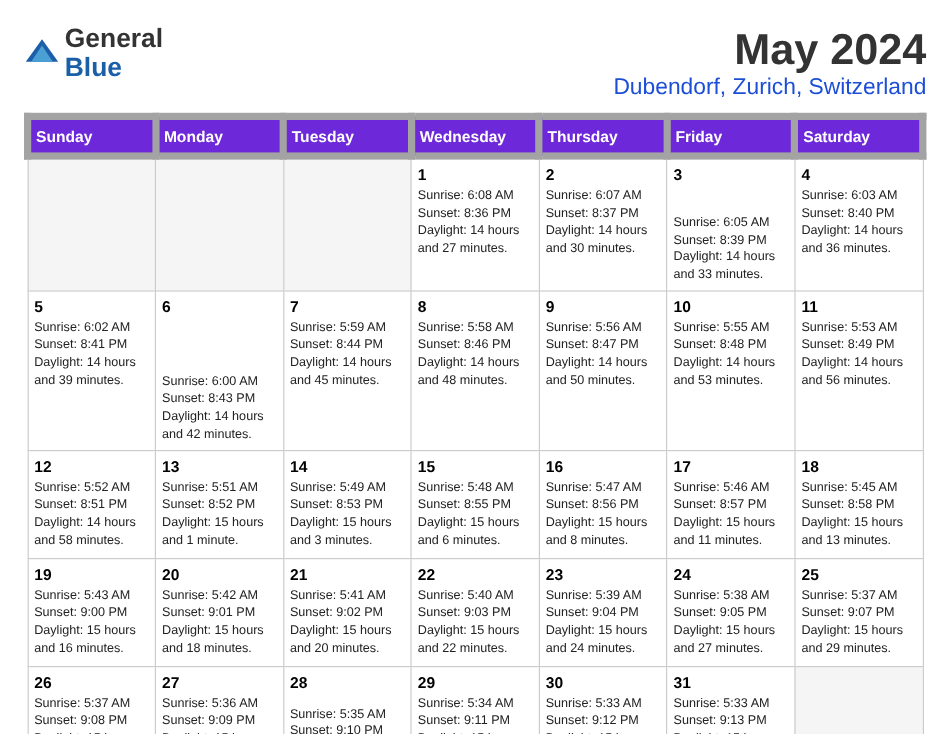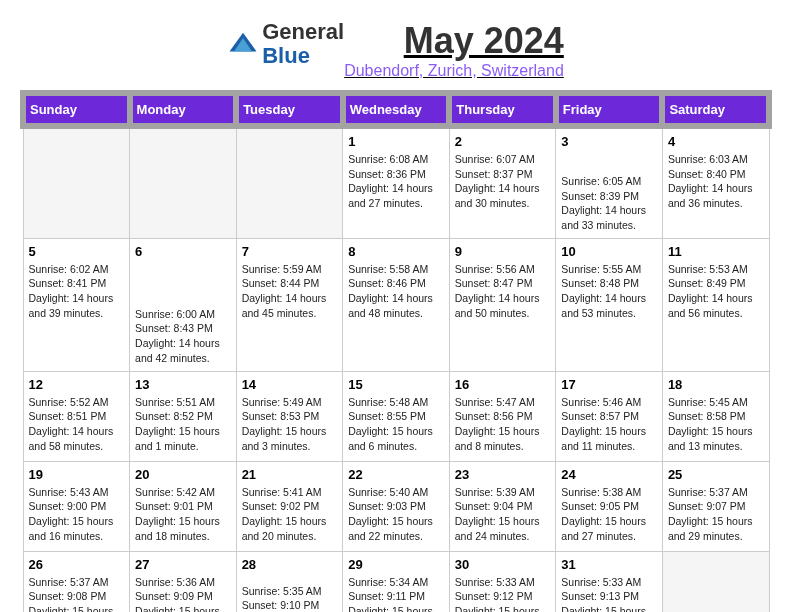--- a/index.html
+++ b/index.html
@@ -5,21 +5,21 @@
     * { box-sizing: border-box; margin: 0; padding: 0; }
     body {
       font-family: Arial, sans-serif;
       background: #fff;
       width: 792px;
       min-height: 612px;
       padding: 20px;
     }
     .header {
       display: flex;
-      justify-content: center;
+      justify-content: space-between;
       align-items: flex-start;
       margin-bottom: 10px;
     }
     .logo {
       display: flex;
       align-items: center;
     }
     .logo-text {
       font-size: 22px;
       font-weight: bold;
@@ -27,30 +27,29 @@
     }
     .logo-general { color: #333; }
     .logo-blue { color: #1a5fa8; }
     .logo-icon {
       width: 30px;
       height: 30px;
       margin-right: 4px;
     }
     .title-block {
       text-align: right;
-      text-decoration: underline;
     }
     .month-title {
       font-size: 36px;
       font-weight: bold;
       color: #333;
     }
     .location {
-      font-size: 16px;
-      color: #8b5cf6;
+      font-size: 19px;
+      color: #1d4ed8;
     }
     table {
       width: 100%;
       border-collapse: collapse;
       table-layout: fixed;
     }
     th {
       background-color: #6d28d9;
       color: #fff;
       font-size: 13px;

